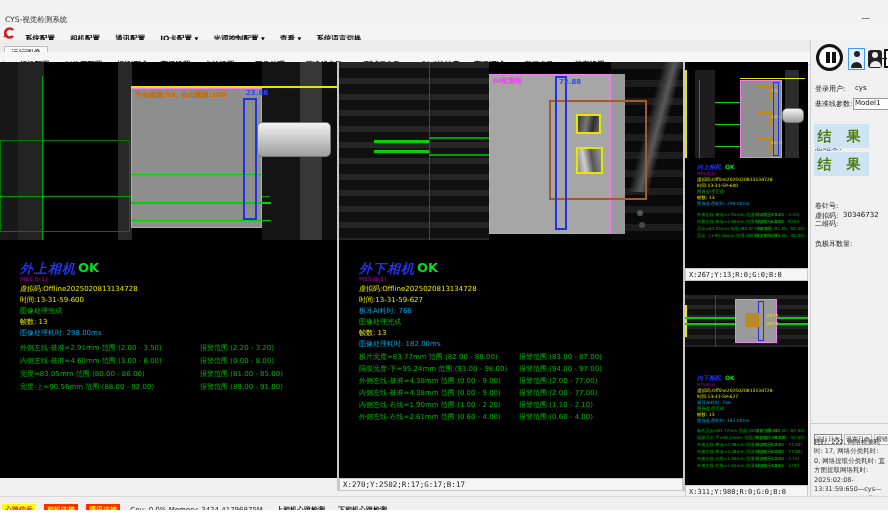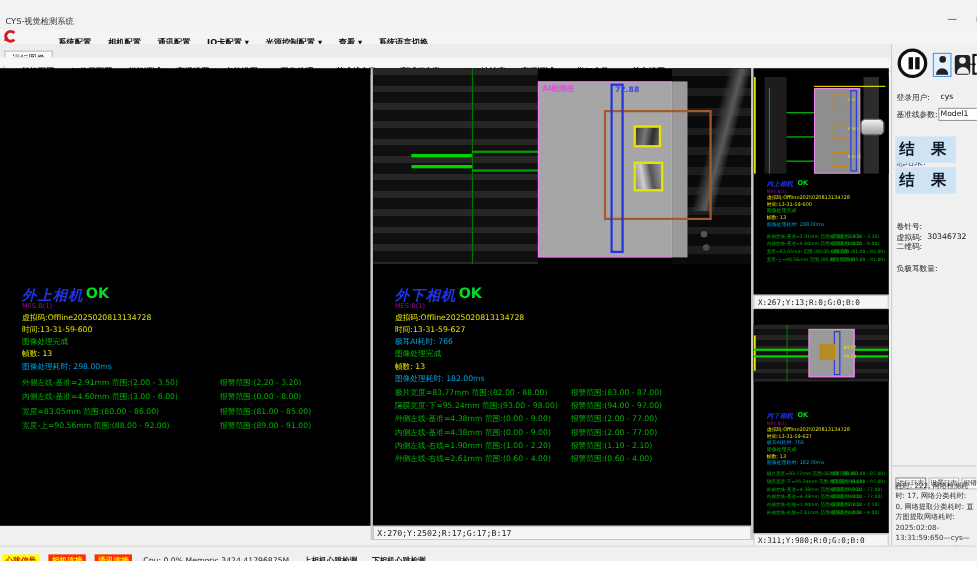--- a/index.html
+++ b/index.html
@@ -7,21 +7,21 @@
   .app{position:relative;width:888px;height:522px;background:#f0f0f0;overflow:hidden;}
   .abs{position:absolute;white-space:nowrap;}
   
   .titlebar{position:absolute;left:0;top:0;width:888px;height:26px;background:#f2f2f2;border-bottom:1px solid #e0e0e0;padding-left:38px;}
   .title-text{position:absolute;left:5px;top:15px;font-size:7.5px;color:#333;}
   .winctl{position:absolute;right:6px;top:13px;font-size:9px;color:#444;}
   .winctl span{display:inline-block;margin-left:14px;cursor:default;}
   .menubar{position:absolute;left:0;top:26px;width:888px;height:14px;background:#f4f4f4;}
   .menubar .mi{display:inline-block;font-size:7.5px;font-weight:600;color:#111;margin:0 5px;line-height:14px;}
   .logo{position:absolute;left:3px;top:1px;width:12px;height:12px;}
-  .menu-items{position:absolute;left:20px;top:0;margin-left:28px;}
+  .menu-items{position:absolute;left:20px;top:0;}
   .tabrow{position:absolute;left:0;top:40px;width:888px;height:12px;background:#ececec;border-bottom:1px solid #d5d5d5;}
   .tab{display:inline-block;margin-left:4px;padding:1px 6px 0 6px;font-size:7.5px;color:#111;background:#fafafa;border:1px solid #bbb;border-bottom:none;height:11px;box-sizing:border-box;}
   .toolbar{position:absolute;left:0;top:52px;width:888px;height:12px;background:#f6f6f6;border-bottom:1px solid #cfcfcf;}
   .toolbar .ti{display:inline-block;font-size:7.5px;font-weight:600;color:#111;margin:0 4.5px;line-height:12px;}
   .grip{display:inline-block;width:3px;height:8px;border-left:1px solid #bbb;border-right:1px solid #fff;margin:2px 2px 0 3px;vertical-align:middle;}
   
   .view{position:absolute;background:#000;overflow:hidden;text-align:right;}
   .imgarea{position:absolute;left:0;top:0;overflow:hidden;}
   .vstatus{position:absolute;height:13px;background:#f5f5f5;border:1px solid #c9c9c9;box-sizing:border-box;font-family:"DejaVu Sans Mono",monospace;font-size:7.5px;color:#222;line-height:12px;padding-left:3px;}
   .cam-title{font-size:13px;font-weight:bold;font-style:italic;color:#2233ee;letter-spacing:1px;}
@@ -46,21 +46,21 @@
   .mt-g{color:#00bb00;font-size:4.5px;}
   .mt-t{color:#00a0dd;font-size:4.5px;}
   .mt-p{color:#aa00aa;font-size:4px;}
   .mmeas{color:#00b400;font-size:4.2px;}
   .mtag{color:#e6e600;font-size:4px;}
   
   .panel{position:absolute;left:810px;top:40px;width:78px;height:456px;background:#f0f0f0;border-left:1px solid #cfcfcf;overflow:hidden;}
   .plabel{font-size:7px;color:#222;}
   .pvalue{font-size:7px;color:#111;}
   .pbold{font-weight:normal;margin-top:28px;}
-  .resultbox{position:absolute;left:3px;width:55px;height:24px;background:#cfe4f2;text-align:center;line-height:24px;font-size:14px;font-weight:bold;color:#0f172a;letter-spacing:5px;}
+  .resultbox{position:absolute;left:3px;width:55px;height:24px;background:#cfe4f2;text-align:center;line-height:24px;font-size:14px;font-weight:bold;color:#4d7c0f;letter-spacing:5px;}
   .ptab{display:inline-block;font-size:6px;color:#222;margin-right:2px;padding:0 1px;border:1px solid #bbb;background:#fdfdfd;}
   .plog{position:absolute;left:3px;top:398px;width:72px;font-size:6.5px;color:#333;line-height:1.45;white-space:normal;}
   
   .bottombar{position:absolute;left:0;top:496px;width:888px;height:13px;background:#f0f0f0;border-top:1px solid #d8d8d8;}
   .badge{display:inline-block;font-size:7px;font-weight:bold;padding:1px 3px;margin:1.5px 1px 0 2px;}
   .b-yellow{background:#ffff00;color:#cc2200;}
   .b-red{background:#ff2d00;color:#ffee00;}
   .cpu{display:inline-block;font-size:7px;color:#222;margin-left:4px;}
   .blink{display:inline-block;font-size:7px;color:#222;font-weight:600;margin-left:8px;text-decoration:underline;}
   .whitestrip{position:absolute;left:0;top:510px;width:888px;height:12px;background:#ffffff;}
@@ -123,20 +123,40 @@
     <span class="ti">图像处理 ▾</span>
     <span class="ti">基准线参数 ▾</span>
     <span class="ti">测试项参数 ▾</span>
     <span class="ti">PLC地址库</span>
     <span class="ti">高级调试 ▾</span>
     <span class="ti">学习参数 ▾</span>
     <span class="ti">其它设置 ▾</span>
   </div>
 
   <div class="view" style="left:0;top:62px;width:337px;height:416px;">
+    <div class="imgarea" style="width:337px;height:178px;">
+      <div class="stripe" style="left:0;width:18px;height:178px;background:#181818;"></div>
+      <div class="stripe" style="left:18px;width:26px;height:178px;background:#232323;"></div>
+      <div class="stripe" style="left:118px;width:14px;height:178px;background:#282828;"></div>
+      <div class="stripe" style="left:262px;width:38px;height:178px;background:#141414;"></div>
+      <div class="stripe" style="left:300px;width:22px;height:178px;background:#373737;"></div>
+      <div class="stripe" style="left:322px;width:15px;height:178px;background:#0e0e0e;"></div>
+      <div class="abs" style="left:0;top:78px;width:128px;height:90px;border:1px solid #007700;"></div>
+      <div class="gline" style="left:0;top:134px;width:270px;height:1px;"></div>
+      <div class="gline" style="left:42px;top:14px;width:1px;height:164px;"></div>
+      <div class="yline" style="left:131px;top:24px;width:206px;height:1.5px;"></div>
+      <div class="pinkrect" style="left:131px;top:26px;width:131px;height:140px;background:#8e8e8e;"></div>
+      <span class="abs thr" style="left:135px;top:28px;">手动阈值:93, 动态阈值:100</span>
+      <div class="gline-br" style="left:131px;top:112px;width:131px;height:1px;"></div>
+      <div class="gline-br" style="left:131px;top:140px;width:140px;height:1.5px;"></div>
+      <div class="gline-br" style="left:131px;top:158px;width:140px;height:1px;"></div>
+      <div class="bluerect" style="left:243px;top:36px;width:14px;height:122px;"></div>
+      <span class="abs bluetxt" style="left:246px;top:27px;">23.88</span>
+      <div class="tabblob" style="left:257px;top:60px;width:72px;height:33px;"></div>
+    </div>
 
     <span class="abs cam-title" style="left:20px;top:198px;">外上相机</span>
     <span class="abs cam-ok" style="left:78px;top:198px;">OK</span>
     <span class="abs t-mes" style="left:20px;top:213px;">MES:B(1)</span>
     <span class="abs t-y" style="left:20px;top:222px;">虚拟码:Offline2025020813134728</span>
     <span class="abs t-y" style="left:20px;top:233px;">时间:13-31-59-600</span>
     <span class="abs t-g" style="left:20px;top:244px;">图像处理完成</span>
     <span class="abs t-y" style="left:20px;top:255px;">帧数: 13</span>
     <span class="abs t-t" style="left:20px;top:266px;">图像处理耗时: 298.00ms</span>
     <span class="abs meas" style="left:20px;top:281px;">外侧左线-基准=2.91mm 范围:(2.00 - 3.50)</span>

